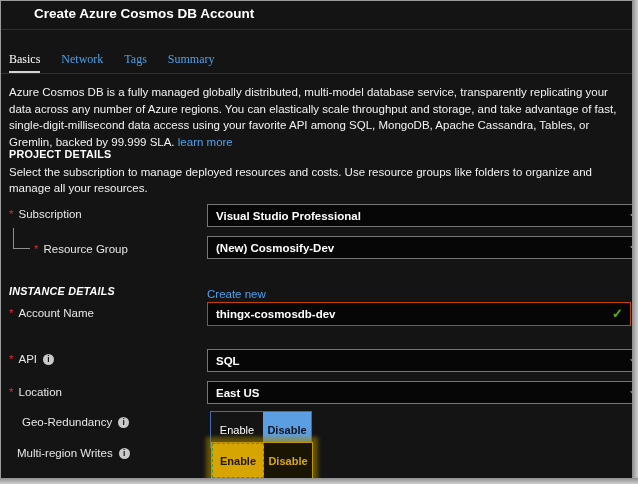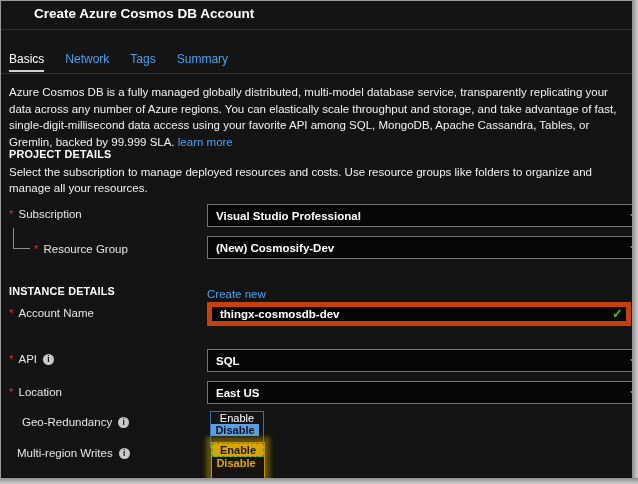--- a/index.html
+++ b/index.html
@@ -10,31 +10,31 @@
   .edge-left{position:absolute;left:0;top:0;width:1px;height:484px;background:#9a9a9a;}
   .shadow-right{position:absolute;left:632px;top:0;width:6px;height:484px;
         background:linear-gradient(90deg,#8d8d8d,#cfcfcf);}
   .shadow-bottom{position:absolute;left:0;top:478px;width:638px;height:6px;
         background:linear-gradient(180deg,#8d8d8d,#cfcfcf);}
 
   .title{position:absolute;left:9px;top:6px;font-size:13.5px;font-weight:bold;color:#ffffff;margin-left:25px;}
   .sep{position:absolute;left:1px;width:631px;height:1px;background:#2f2f2f;}
   .sep1{top:29px;} .sep2{top:73px;}
 
-  .tabs{position:absolute;left:9px;top:52px;display:flex;gap:21px;font-size:12px;}
+  .tabs{position:absolute;left:9px;top:52px;display:flex;gap:21px;font-size:12px;font-family:Liberation Serif, serif;}
   .tab{color:#4ba0e8;padding-bottom:4px;cursor:pointer;}
   .tab.active{color:#ffffff;border-bottom:2px solid #d4d4d4;}
 
   .intro{position:absolute;left:9px;top:84px;width:620px;font-size:11.5px;
          line-height:16.5px;color:#f2f2f2;}
   .link{color:#4ba0e8;cursor:pointer;margin-top:28px;}
 
   .section-heading{position:absolute;left:9px;font-size:10.8px;font-weight:bold;
          color:#ffffff;letter-spacing:.2px;}
-  .ph{top:148px;} .ih{top:285px;}
+  .ph{top:148px;} .ih{top:285px;font-style:italic;}
   .pdesc{position:absolute;left:9px;top:164px;width:606px;font-size:11.5px;
          line-height:16px;color:#f2f2f2;}
 
   .field-label{position:absolute;font-size:11.5px;color:#e6e6e6;display:flex;align-items:center;}
   .req{color:#dd2c2c;margin-right:5px;font-size:11.5px;}
   .lbl-sub{left:9px;top:208px;} .lbl-rg{left:34px;top:243px;}
   .lbl-an{left:9px;top:307px;}  .lbl-api{left:9px;top:353px;}
   .lbl-loc{left:9px;top:386px;} .lbl-geo{left:22px;top:416px;}
   .lbl-mrw{left:9px;top:447px;padding-left:8px;}
 
@@ -44,30 +44,30 @@
   .select{position:absolute;left:207px;width:444px;height:23px;box-sizing:border-box;
           background:#060606;border:1px solid #767676;display:flex;align-items:center;
           padding:0 10px 0 8px;color:#ffffff;font-size:11.5px;font-weight:600;cursor:pointer;}
   .ctl-sub{top:204px;} .ctl-rg{top:236px;justify-content:space-between;} .ctl-api{top:349px;} .ctl-loc{top:381px;}
   .chev{margin-left:auto;width:7px;height:7px;border-right:1.6px solid #cfcfcf;
         border-bottom:1.6px solid #cfcfcf;transform:rotate(45deg) translate(-1px,-1px);}
 
   .create-new{position:absolute;left:207px;top:260px;font-size:11.5px;color:#4ba0e8;cursor:pointer;}
 
   .txt-input{position:absolute;left:207px;top:302px;width:424px;height:24px;box-sizing:border-box;
-          background:#060606;border:5px solid #c2410c;color:#ffffff;font-size:11.5px;font-weight:600;
+          background:#060606;border:1px solid #c2410c;color:#ffffff;font-size:11.5px;font-weight:600;
           padding:0 24px 0 8px;font-family:"Liberation Sans",sans-serif;outline:none;}
   .valid-check{position:absolute;left:612px;top:306px;color:#5db300;font-size:13px;font-weight:bold;}
   .suffix{position:absolute;top:329px;right:12px;font-size:11px;color:#ababab;}
 
   .info-icon{display:inline-block;width:11px;height:11px;border-radius:50%;background:#c9c9c9;
           color:#141414;font-size:8.5px;font-weight:bold;text-align:center;line-height:11px;
           margin-left:6px;cursor:pointer;}
 
-  .toggle{position:absolute;display:inline-flex;height:37px;box-sizing:border-box;flex-direction:column;}
+  .toggle{position:absolute;display:inline-flex;height:37px;box-sizing:border-box;}
   .toggle .opt{width:52px;display:flex;align-items:center;justify-content:center;
           font-size:11px;box-sizing:border-box;cursor:pointer;}
   .toggle-geo{left:210px;top:411px;border:1px solid #3d6db5;}
   .geo-enable{background:#141414;color:#ffffff;}
   .geo-disable{background:#5c9ee2;color:#0e1320;font-weight:bold;width:48px !important;}
   .toggle-mrw{left:211px;top:442px;border:1px solid #c09400;
           box-shadow:0 0 4px 5px rgba(160,132,0,0.55);}
   .mrw-enable{background:#d6a500;color:#201800;font-weight:bold;border:1px dashed #3f9c35;}
   .mrw-disable{background:#1a1403;color:#d9ab00;font-weight:bold;width:48px !important;}
 </style>

